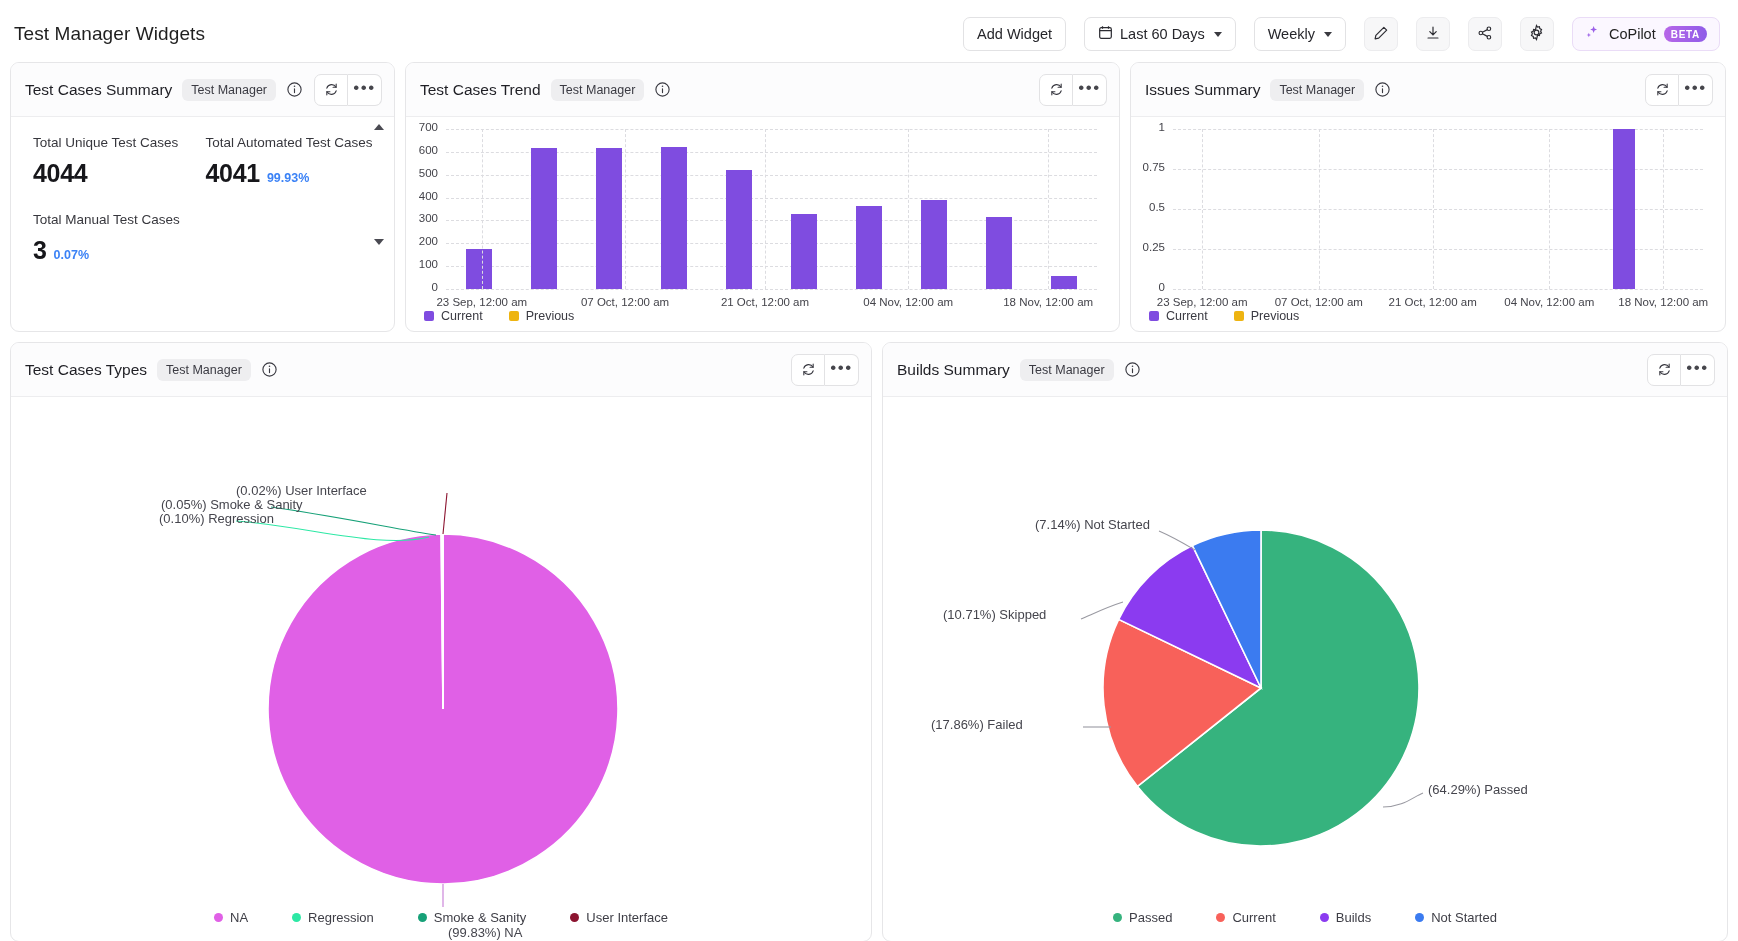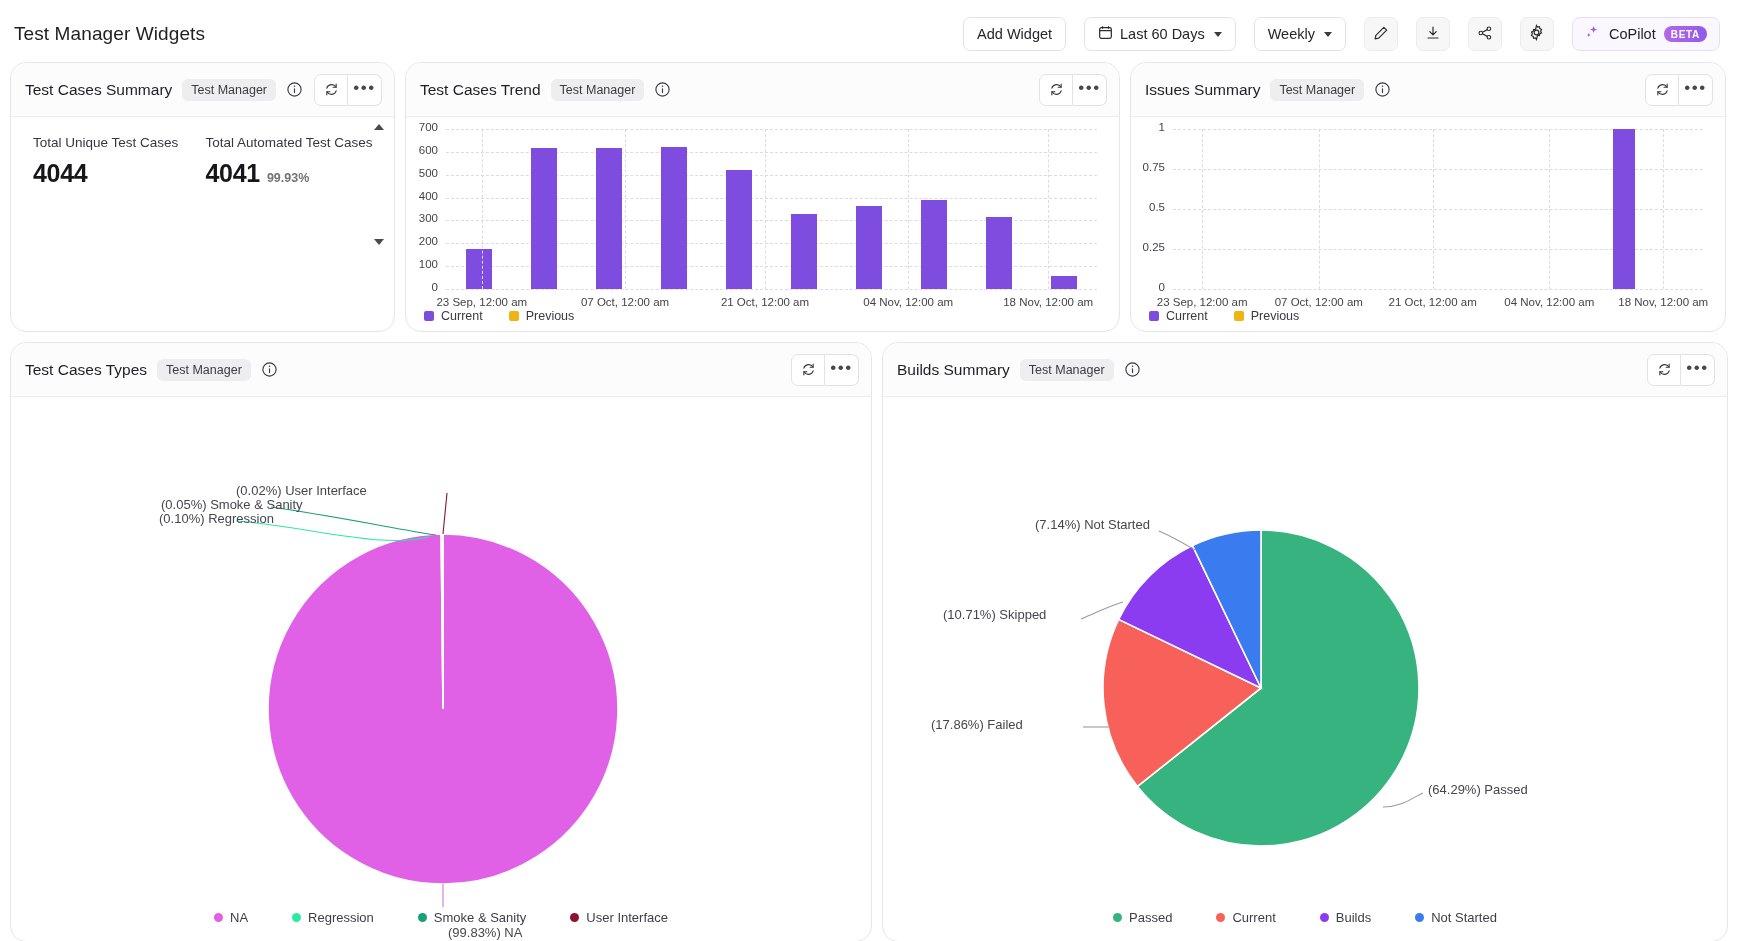--- a/index.html
+++ b/index.html
@@ -50,21 +50,21 @@
     color: #fff; font-size: 10px; font-weight: 700; letter-spacing: .7px;
     border-radius: 9px; padding: 2.5px 7px 2px;
   }
 
   
   .grid { padding: 0 10px; }
   .row { display: flex; gap: 10px; }
   .row + .row { margin-top: 10px; }
 
   .widget {
-    background: #fff; border: 1px solid #e6e6e8; border-radius: 16px;
+    background: #fff; border: 1px solid #e6e6e8; border-radius: 9px;
     display: flex; flex-direction: column; overflow: hidden;
   }
   .w-head {
     height: 54px; display: flex; align-items: center; gap: 10px;
     padding: 0 12px 0 14px; border-bottom: 1px solid #ededef;
     background: #fcfcfd;
   }
   .w-title { font-size: 15.5px; color: #1f1f25; white-space: nowrap; }
   .w-chip {
     background: #eeeef0; color: #3a3a42; font-size: 12.5px;
@@ -82,21 +82,21 @@
 
   .w-body { flex: 1; position: relative; }
 
   
   .summary-grid { padding: 18px 16px 0 22px; position: relative; height: 100%; }
   .sum-row { display: flex; }
   .sum-cell { width: 175px; }
   .sum-label { font-size: 13.5px; color: #37373d; }
   .sum-valwrap { display: flex; align-items: baseline; gap: 7px; margin-top: 9px; }
   .sum-val { font-size: 25px; font-weight: 700; color: #17171b; letter-spacing: -.3px; }
-  .sum-pct { font-size: 12.5px; font-weight: 700; color: #737373; }
+  .sum-pct { font-size: 12.5px; font-weight: 700; color: #3b82f6; }
   .sum-row2 { margin-top: 24px; }
   .scroll-arrow {
     position: absolute; right: 10px; width: 0; height: 0;
     border-left: 5px solid transparent; border-right: 5px solid transparent;
     cursor: pointer;
   }
   .sa-up { top: 7px; border-bottom: 6px solid #4a4a52; }
   .sa-dn { top: 122px; border-top: 6px solid #4a4a52; }
 
   
@@ -233,20 +233,29 @@
               <div class="sum-valwrap">
                 <span class="sum-val">4044</span>
                 <span class="sum-pct"></span>
               </div>
             </div>
             <div class="sum-cell">
               <div class="sum-label">Total Automated Test Cases</div>
               <div class="sum-valwrap">
                 <span class="sum-val">4041</span>
                 <span class="sum-pct">99.93%</span>
+              </div>
+            </div>
+          </div>
+          <div class="sum-row sum-row2">
+            <div class="sum-cell">
+              <div class="sum-label">Total Manual Test Cases</div>
+              <div class="sum-valwrap">
+                <span class="sum-val">3</span>
+                <span class="sum-pct">0.07%</span>
               </div>
             </div>
           </div>
           <div class="scroll-arrow sa-up"></div>
           <div class="scroll-arrow sa-dn"></div>
         </div>
       </div>
     </div>
 
     <div class="widget" style="width:715px;height:270px">

